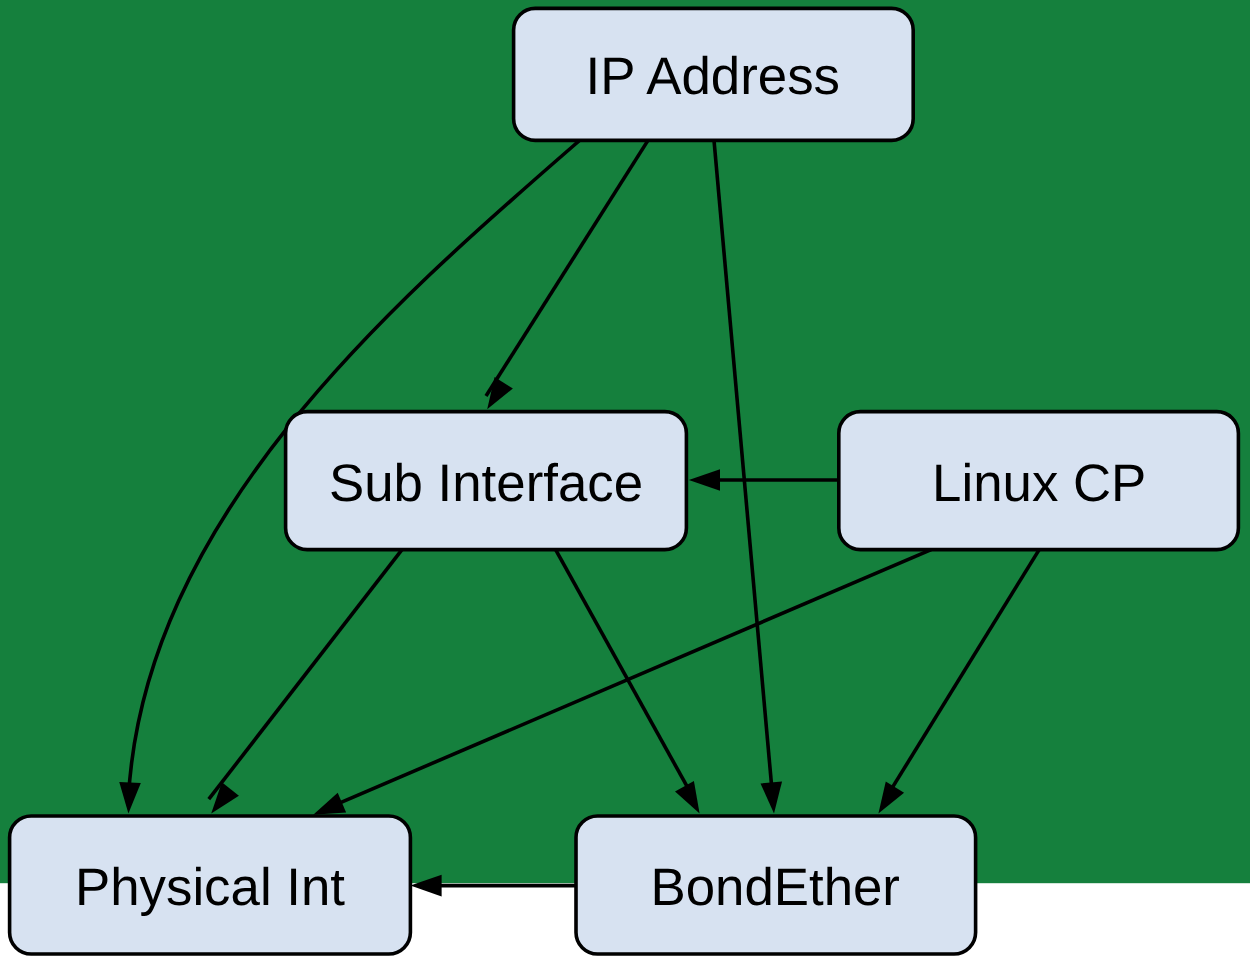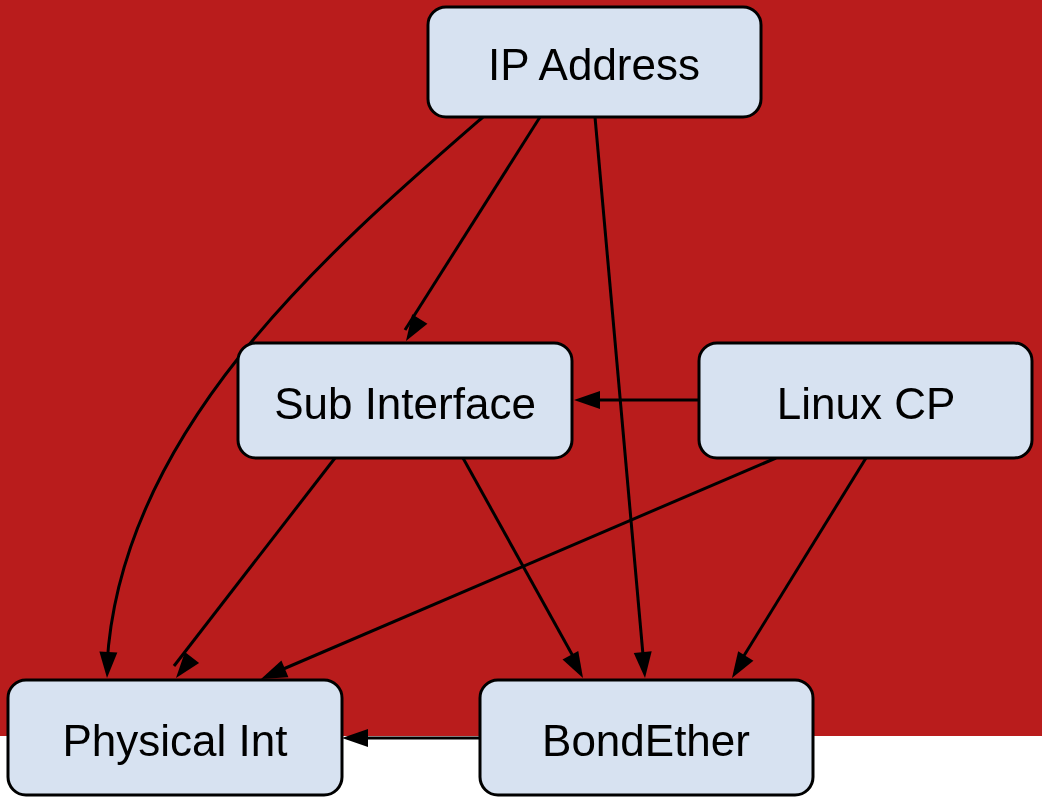--- a/index.html
+++ b/index.html
@@ -11,21 +11,21 @@
   body {
     width: 1042px;
     height: 800px;
     font-family: "Liberation Sans", sans-serif;
     overflow: hidden;
   }
   #diagram-root {
     position: relative;
     width: 1042px;
     height: 736px;
-    background: #b91c1c;
+    background: #15803d;
     text-decoration: underline;
   }
   #diagram-svg {
     position: absolute;
     top: 0;
     left: 0;
     width: 1042px;
     height: 800px;
     display: block;
   }

